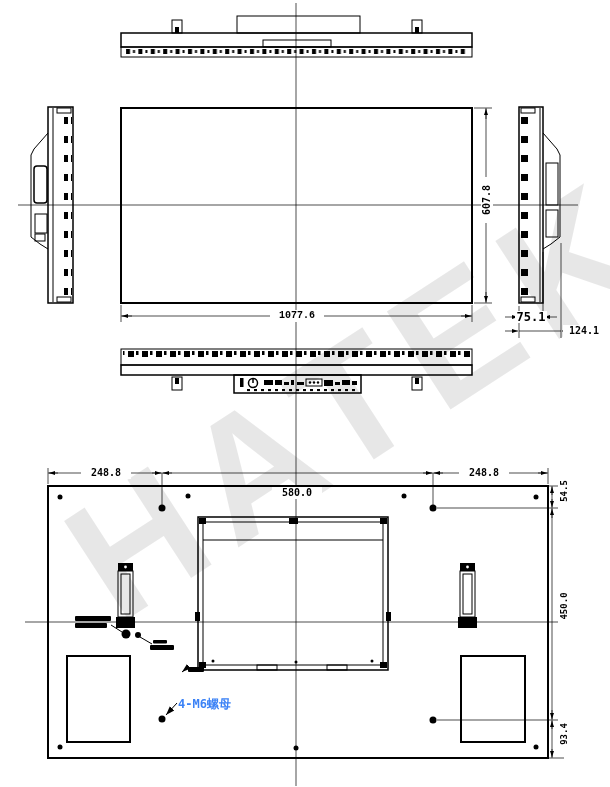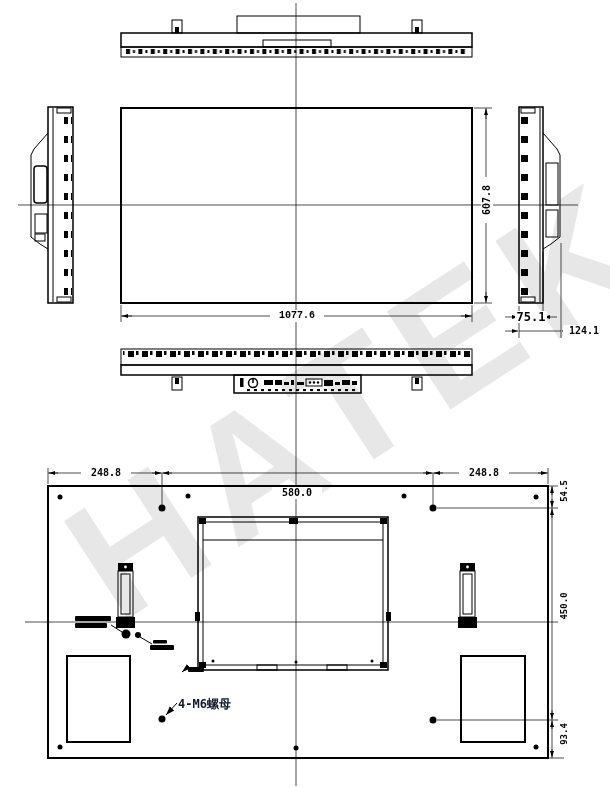--- a/index.html
+++ b/index.html
@@ -19,21 +19,21 @@
   .ln15{stroke:#000;fill:none;stroke-width:1.5;}
   .thin{stroke:#000;fill:none;stroke-width:0.7;}
   .blk{fill:#000;stroke:none;}
   .dim-label{
     position:absolute;z-index:2;background:#fff;color:#000;
     font-size:10px;font-weight:bold;line-height:12px;height:12px;
     text-align:center;white-space:nowrap;padding:0 1px;
   }
   .rot{transform:rotate(-90deg);transform-origin:center center;}
   .note-label{
-    position:absolute;z-index:2;color:#0f172a;font-size:12px;font-weight:bold;
+    position:absolute;z-index:2;color:#3b82f6;font-size:12px;font-weight:bold;
     white-space:nowrap;background:transparent;
   }
 </style>
 </head>
 <body>
 
 <div class="canvas">
 
   <div class="watermark">HATEK</div>
 

